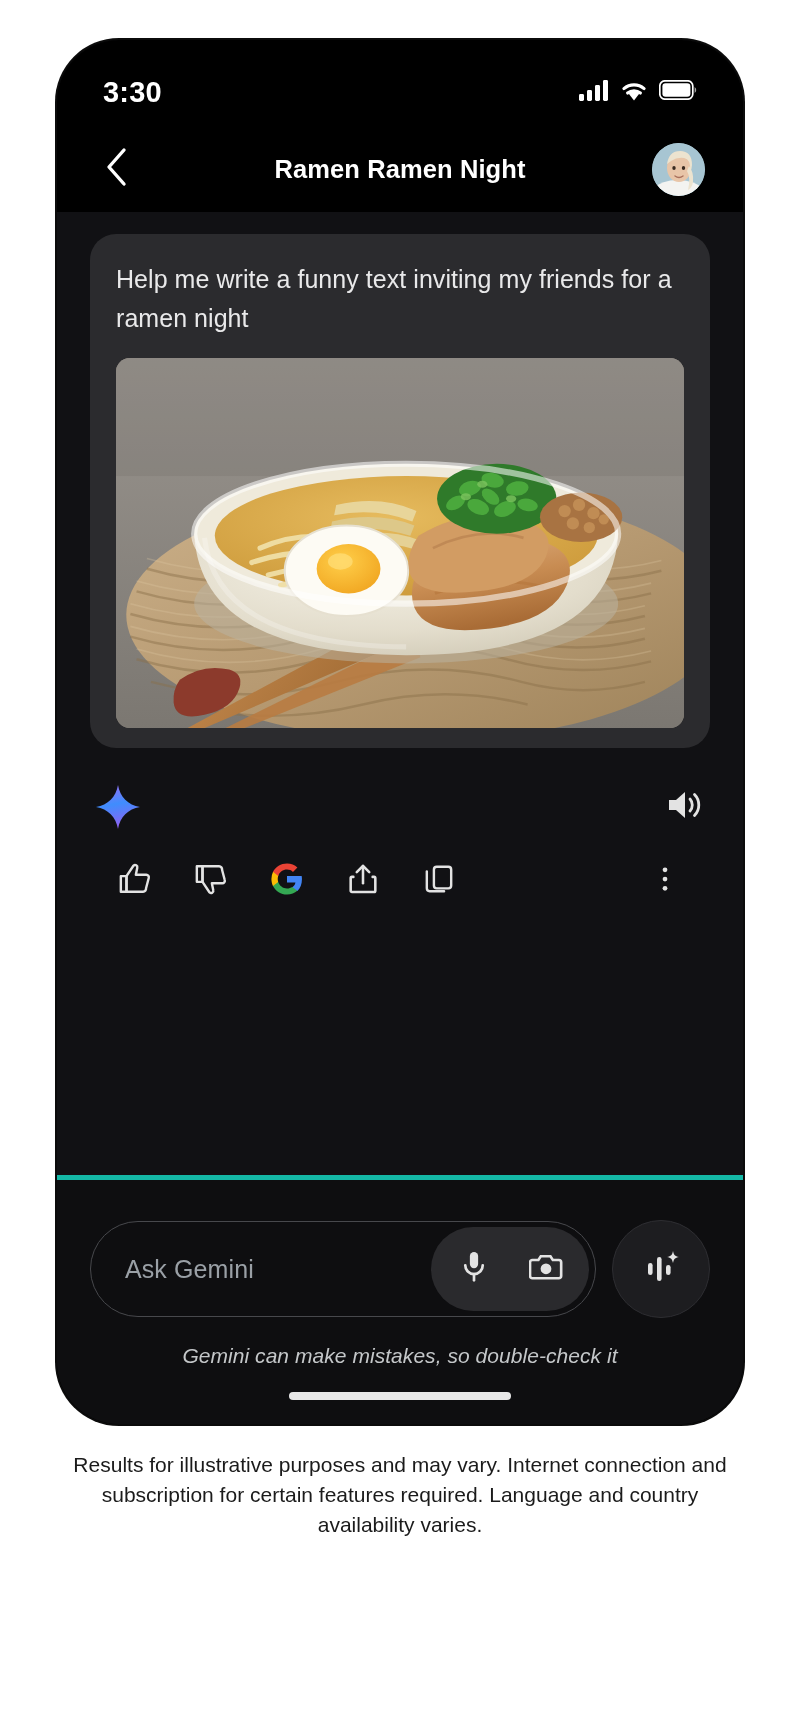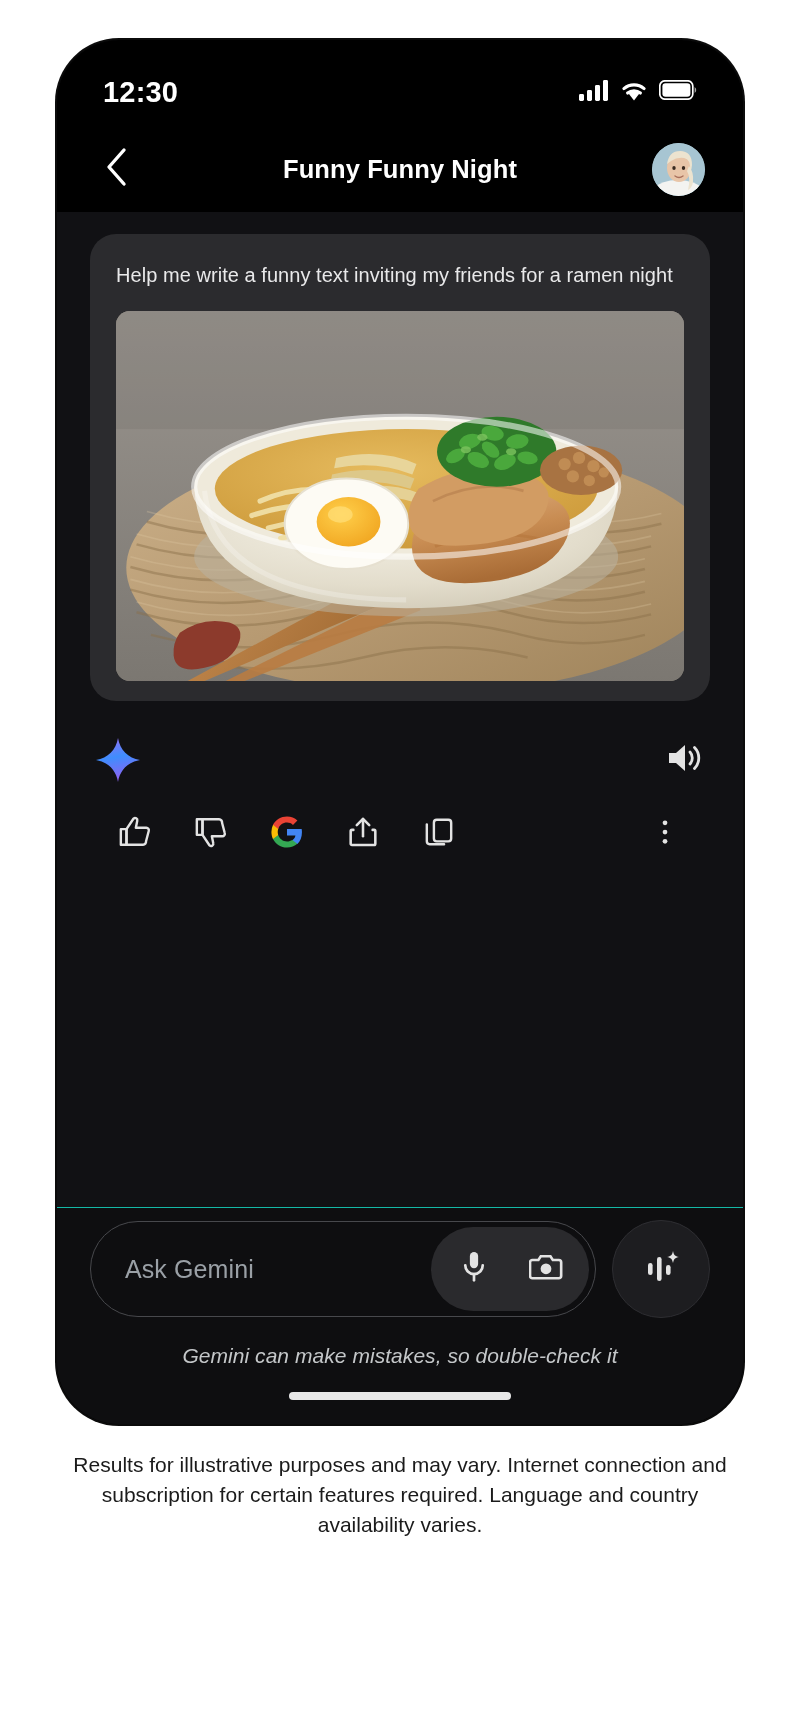--- a/index.html
+++ b/index.html
@@ -113,21 +113,21 @@
 
   .user-bubble {
     margin: 0 33px;
     background: #2b2b2e;
     border-radius: 26px;
     padding: 26px 26px 20px 26px;
     box-sizing: border-box;
   }
   .user-text {
     color: #e9e9ea;
-    font-size: 20px;
+    font-size: 25px;
     line-height: 1.56;
     letter-spacing: 0.05px;
   }
   .user-image {
     margin-top: 20px;
     width: 100%;
     height: 370px;
     border-radius: 14px;
     overflow: hidden;
     position: relative;
@@ -171,22 +171,22 @@
     display: flex;
     align-items: center;
     justify-content: center;
     cursor: pointer;
   }
   .action-spacer { flex: 1 1 auto; }
 
   
   .composer-wrap {
     background: #0e0e10;
-    border-top: 1px solid #14b8a6;
-    padding: 12px 33px 0 33px;
+    border-top: 5px solid #14b8a6;
+    padding: 40px 33px 0 33px;
     flex: 0 0 auto;
   }
   .composer-row {
     display: flex;
     align-items: center;
     gap: 16px;
   }
   .input-pill {
     flex: 1 1 auto;
     height: 96px;
@@ -265,21 +265,21 @@
     box-sizing: border-box;
   }
 </style>
 </head>
 <body>
 
 <div class="phone-outer">
   <div class="phone-screen">
 
     <div class="status-bar">
-      <div class="status-time">12:30</div>
+      <div class="status-time">3:30</div>
       <div class="status-icons">
         <span>
           <svg width="30" height="21" viewBox="0 0 30 21">
             <rect x="0" y="14" width="5" height="7" rx="1.4" fill="#fff"></rect>
             <rect x="8" y="10" width="5" height="11" rx="1.4" fill="#fff"></rect>
             <rect x="16" y="5" width="5" height="16" rx="1.4" fill="#fff"></rect>
             <rect x="24" y="0" width="5" height="21" rx="1.4" fill="#fff"></rect>
           </svg>
         </span>
         <span>
@@ -300,21 +300,21 @@
     </div>
 
     <div class="app-header">
       <div class="back-btn">
         <span>
           <svg width="26" height="40" viewBox="0 0 26 40">
             <path d="M20 3 L5 20 L20 37" stroke="#ffffff" stroke-width="3.4" fill="none" stroke-linecap="round" stroke-linejoin="round"></path>
           </svg>
         </span>
       </div>
-      <div class="header-title">Funny Funny Night</div>
+      <div class="header-title">Ramen Ramen Night</div>
       <div class="avatar">
         <svg viewBox="0 0 53 53" width="53" height="53">
           <defs>
             <clipPath id="avclip">
                 <circle cx="26.5" cy="26.5" r="26.5"></circle>
               </clipPath>
           </defs>
           <g clip-path="url(#avclip)">
             <rect width="53" height="53" fill="#a7c5d2"></rect>
             <path d="M0 46 q10 -9 26 -9 q17 0 27 10 v6 H0 Z" fill="#f3f3f1"></path>

